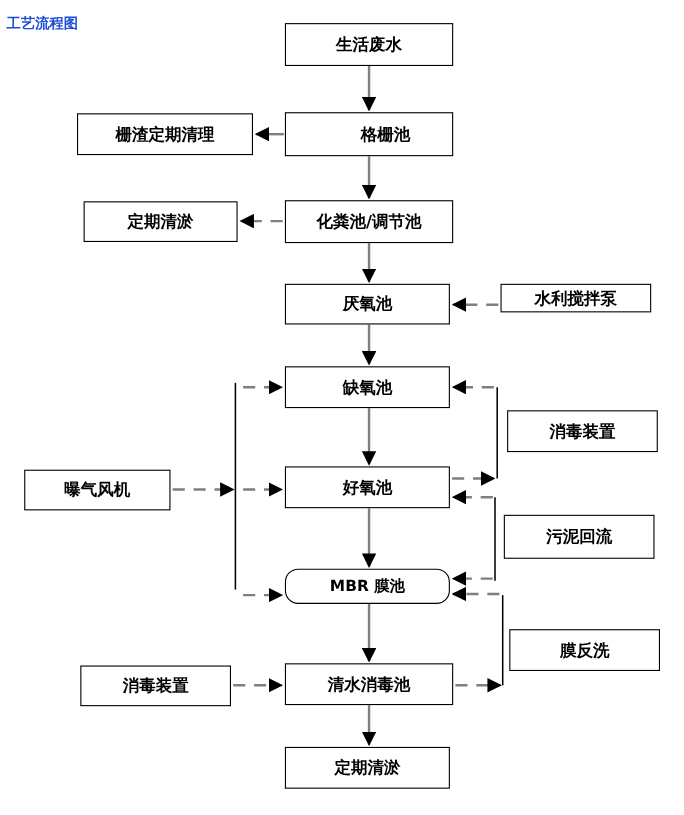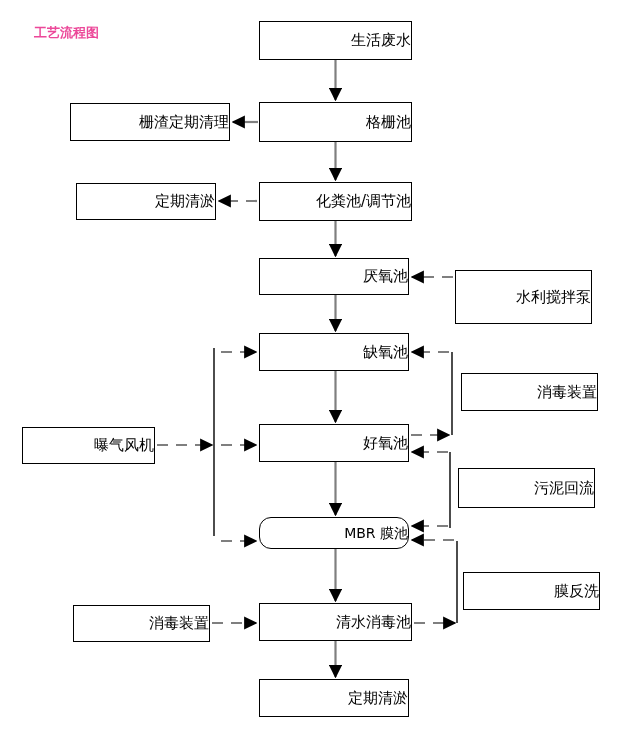--- a/index.html
+++ b/index.html
@@ -5,30 +5,30 @@
 <style>
   html,body{margin:0;padding:0;background:#ffffff;}
   body{
     font-family:"DejaVu Sans","Liberation Sans",sans-serif;
     width:622px;height:741px;position:relative;overflow:hidden;
   }
   #canvas{position:absolute;left:0;top:0;width:622px;height:741px;}
   svg.wires{position:absolute;left:0;top:0;width:622px;height:741px;pointer-events:none;}
 
   .title{
-    position:absolute;left:6px;top:24px;
-    font-size:13px;font-weight:bold;color:#ec4899;
-    letter-spacing:0px;white-space:nowrap;margin-left:28px;
+    position:absolute;left:6px;top:12px;
+    font-size:13px;font-weight:bold;color:#1d4ed8;
+    letter-spacing:0px;white-space:nowrap;
   }
 
   .node{
     position:absolute;box-sizing:border-box;
     border:1px solid #000;background:#fff;
-    display:flex;align-items:center;justify-content:flex-end;
-    font-weight:normal;color:#000;
+    display:flex;align-items:center;justify-content:center;
+    font-weight:bold;color:#000;
     font-size:15px;line-height:1;white-space:nowrap;
   }
   .node.main{font-size:15px;}
   .node.aux{font-size:15px;}
   .node.tag{font-size:15px;}
   .node.mbr{font-size:14px;border-radius:12px;}
 </style>
 </head>
 <body>
 
@@ -137,21 +137,21 @@
   </div>
 
   <div class="node aux" style="left:22px;top:427px;width:133px;height:37px;">
     <span>曝气风机</span>
   </div>
 
   <div class="node aux" style="left:73px;top:605px;width:137px;height:37px;">
     <span>消毒装置</span>
   </div>
 
-  <div class="node tag" style="left:455px;top:270px;width:137px;height:54px;">
+  <div class="node tag" style="left:455px;top:258px;width:137px;height:26px;">
     <span>水利搅拌泵</span>
   </div>
 
   <div class="node tag" style="left:461px;top:373px;width:137px;height:38px;">
     <span>消毒装置</span>
   </div>
 
   <div class="node tag" style="left:458px;top:468px;width:137px;height:40px;">
     <span>污泥回流</span>
   </div>

